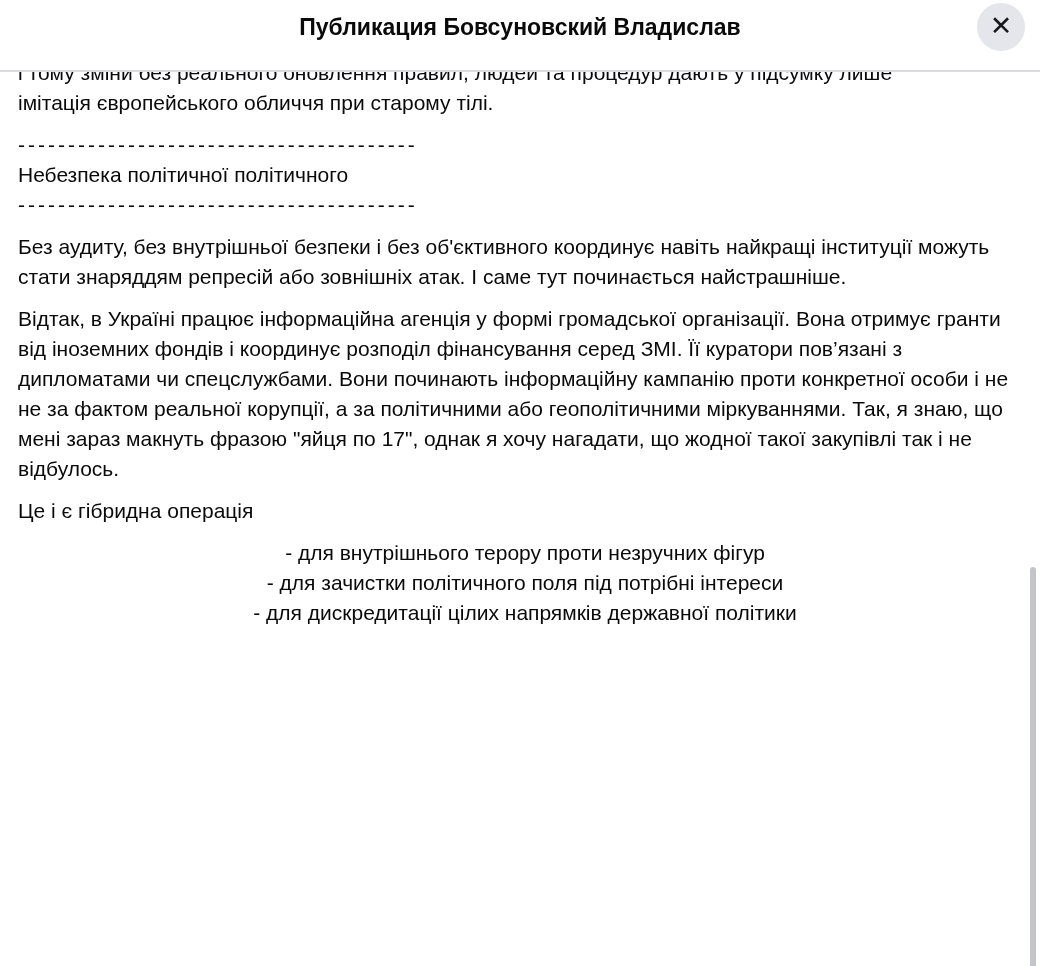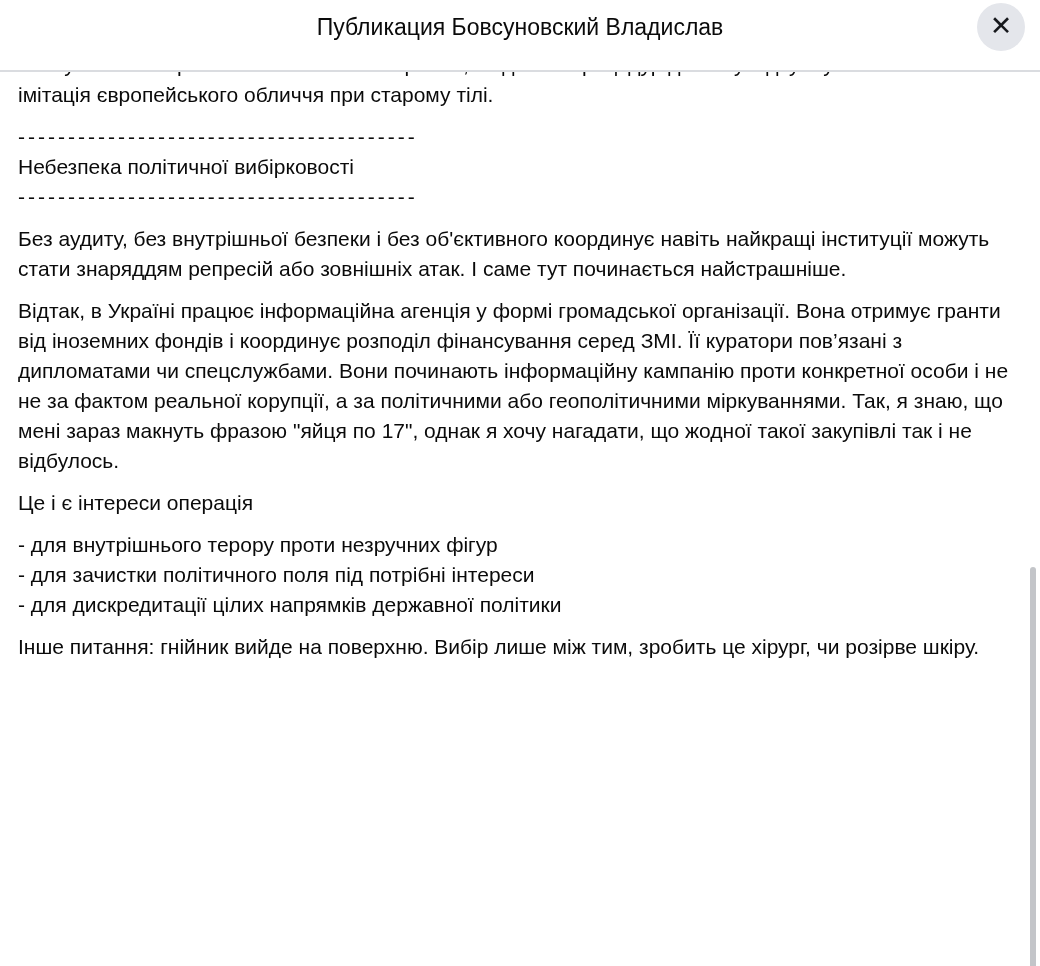--- a/index.html
+++ b/index.html
@@ -31,21 +31,21 @@
     z-index: 2;
   }
   .modal-title {
     position: absolute;
     top: 0; left: 80px; right: 80px;
     height: 55px;
     display: flex;
     align-items: center;
     justify-content: center;
     font-size: 23px;
-    font-weight: 400;
+    font-weight: 700;
     color: #0a0a0a;
     white-space: nowrap;
   }
   .close-btn {
     position: absolute;
     top: 3px;
     right: 15px;
     width: 48px;
     height: 48px;
     border-radius: 50%;
@@ -63,31 +63,31 @@
     line-height: 1;
     color: #16181c;
     font-weight: 400;
     transform: translateY(-1px);
   }
   
   .content {
     position: absolute;
     top: 72px; left: 0; right: 0; bottom: 0;
     overflow: hidden;
-    padding: 0 8px 0 18px;
+    padding: 8px 8px 0 18px;
     font-size: 21px;
     line-height: 30px;
     color: #0a0a0a;
     z-index: 1;
   }
   .content p { margin: 0 0 12px; }
   .content p.m0 { margin-bottom: 0; }
   .content p.clip { margin: -22px 0 0; }   
   .content p.dashes { letter-spacing: 3px; white-space: nowrap; }
-  .content p.pre { white-space: pre-line; }
+  .content p.pre { white-space: pre-line; text-align: center; }
   
   .scrollbar-thumb {
     position: absolute;
     top: 567px;
     right: 4px;
     width: 6px;
     height: 560px; 
     border-radius: 3px;
     background: #c3c5c9;
     z-index: 4;
@@ -103,26 +103,25 @@
     <div class="modal-title">Публикация Бовсуновский Владислав</div>
     <button class="close-btn">
       <span class="x-glyph">✕</span>
     </button>
   </div>
 
   <div class="content">
     <p class="clip m0">і тому зміни без реального оновлення правил, людей та процедур дають у підсумку лише</p>
     <p>імітація європейського обличчя при старому тілі.</p>
     <p class="dashes m0">----------------------------------------</p>
-    <p class="m0">Небезпека політичної вибірковості</p>
+    <p class="m0">Небезпека політичної політичного</p>
     <p class="dashes">----------------------------------------</p>
     <p>Без аудиту, без внутрішньої безпеки і без об'єктивного координує навіть найкращі інституції можуть стати знаряддям репресій або зовнішніх атак. І саме тут починається найстрашніше.</p>
     <p>Відтак, в Україні працює інформаційна агенція у формі громадської організації. Вона отримує гранти від іноземних фондів і координує розподіл фінансування серед ЗМІ. Її куратори пов’язані з дипломатами чи спецслужбами. Вони починають інформаційну кампанію проти конкретної особи і не не за фактом реальної корупції, а за політичними або геополітичними міркуваннями. Так, я знаю, що мені зараз макнуть фразою "яйця по 17", однак я хочу нагадати, що жодної такої закупівлі так і не відбулось.</p>
-    <p>Це і є інтереси операція</p>
+    <p>Це і є гібридна операція</p>
     <p class="pre">- для внутрішнього терору проти незручних фігур
 - для зачистки політичного поля під потрібні інтереси
 - для дискредитації цілих напрямків державної політики</p>
-    <p>Інше питання: гнійник вийде на поверхню. Вибір лише між тим, зробить це хірург, чи розірве шкіру.</p>
   </div>
 
   <div class="scrollbar-thumb"></div>
 
 </div>
 
 </body></html>

